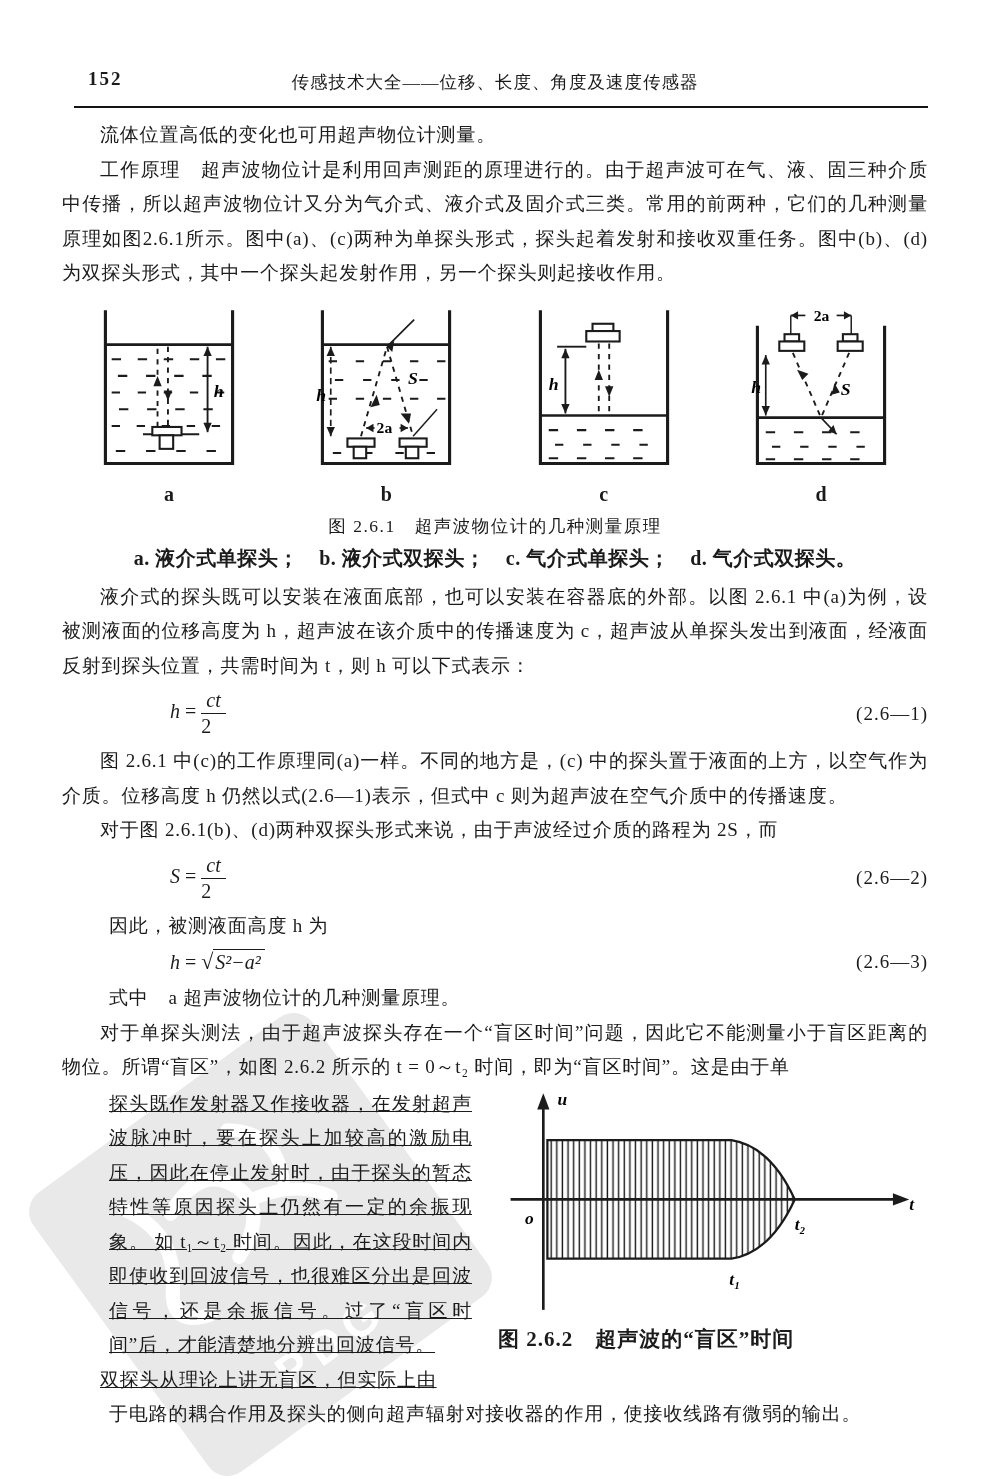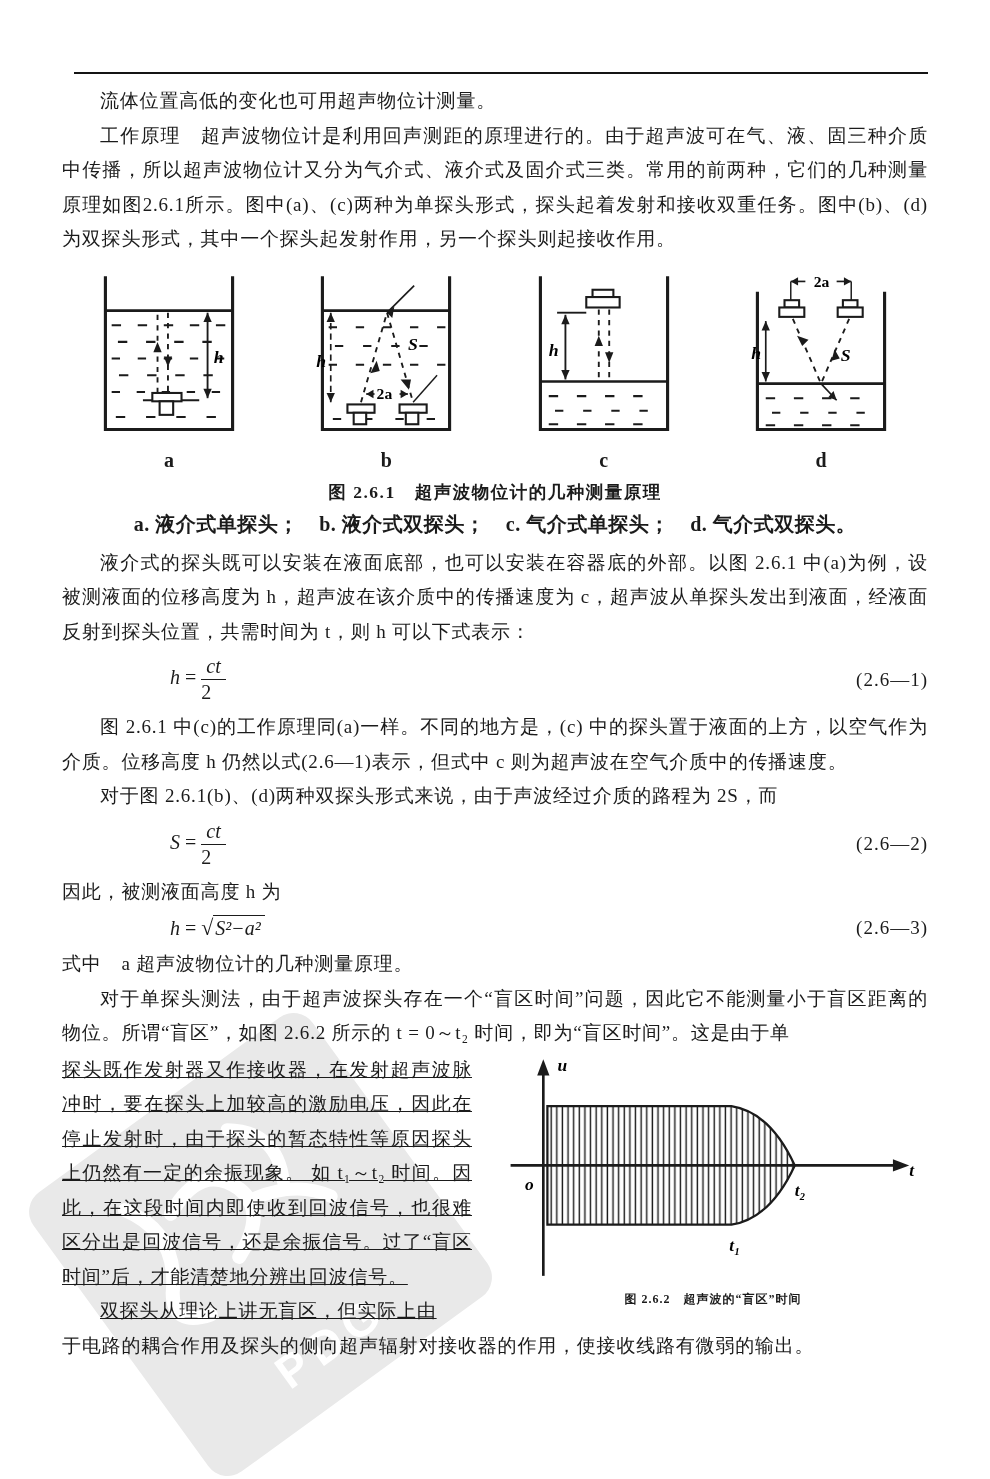--- a/index.html
+++ b/index.html
@@ -12,45 +12,45 @@
     color:#1b1b1b;
   }
   .content{position:relative;z-index:1;padding:64px 62px 0 62px;}
   
   .hdr{position:relative;height:34px;}
   .pagenum{position:absolute;left:26px;top:4px;font-size:19px;letter-spacing:2px;font-weight:bold;}
   .booktitle{text-align:center;font-size:17.5px;letter-spacing:1px;padding-top:6px;}
   .rule{border:none;border-top:2.2px solid #141414;margin:8px 0 10px 12px;}
   
   .para{font-size:19px;line-height:34.5px;letter-spacing:0.8px;text-align:justify;text-indent:2em;margin:0;}
-  .para.noindent{text-indent:0;}
+  .para.noindent{text-indent:0;margin-left:47px;}
   .boldlabel{font-weight:normal;}
   
   .fig1{margin:14px 28px 4px 28px;}
   .fig1-row{display:flex;justify-content:space-between;align-items:flex-end;}
   .fig1-cell{text-align:center;}
   .fig1-letter{font-size:20px;font-weight:bold;margin-top:2px;font-family:"Liberation Serif",serif;}
-  .figcap{text-align:center;font-size:17.5px;font-weight:bold;letter-spacing:1.5px;margin-top:8px;}
+  .figcap{text-align:center;font-size:17.5px;font-weight:normal;letter-spacing:1.5px;margin-top:8px;}
   .figsub{text-align:center;font-size:20px;font-weight:bold;letter-spacing:0.5px;margin-top:7px;margin-bottom:8px;}
   svg text{font-family:"Liberation Serif","DejaVu Serif",serif;}
   .svglab{font-size:17px;font-style:italic;font-weight:bold;}
   
   .eqrow{display:flex;justify-content:space-between;align-items:center;padding-left:108px;margin:6px 0;}
   .eq{font-size:20px;font-style:italic;}
   .eqtag{font-size:19px;font-style:normal;letter-spacing:1px;}
   .frac{display:inline-block;vertical-align:middle;text-align:left;line-height:1.15;}
   .frac .num{display:block;border-bottom:1.8px solid #1b1b1b;padding:0 5px 1px 5px;}
   .frac .den{display:block;padding-top:1px;font-style:normal;}
   .radical{font-style:normal;font-size:22px;}
   .radicand{border-top:1.8px solid #1b1b1b;padding:1px 4px 0 2px;}
   
   .cols{display:flex;margin-top:2px;}
   .col-left{width:448px;text-decoration:underline;}
   .col-right{flex:1;padding-left:26px;}
-  .fig2cap{text-align:center;font-size:12px;font-weight:bold;letter-spacing:1px;margin-top:4px;}
+  .fig2cap{text-align:left;font-size:21px;font-weight:bold;letter-spacing:1px;margin-top:4px;}
   
   .stamp{
     position:absolute;z-index:0;
     left:88px;top:1072px;width:345px;height:345px;
     background:#e9e9e9;border-radius:24px;
     transform:rotate(-36deg);
     display:flex;flex-direction:column;justify-content:flex-end;align-items:center;
   }
   .stamp-pdg{color:#ffffff;font-size:46px;font-weight:bold;letter-spacing:8px;margin-bottom:26px;
     font-family:"Liberation Sans",sans-serif;}
@@ -63,20 +63,24 @@
   <div class="stamp">
     <svg width="300" height="230" viewBox="0 0 300 230">
       <path d="M60,30 q30,50 -10,95 q-20,28 18,40 M95,60 q55,-25 70,20 q10,35 -40,55" fill="none" stroke="#ffffff" stroke-width="14" stroke-linecap="round"></path>
       <path d="M190,25 q40,30 15,75 M165,95 q50,10 70,45" fill="none" stroke="#ffffff" stroke-width="13" stroke-linecap="round"></path>
     </svg>
     <div class="stamp-pdg">PDG</div>
   </div>
 
   <div class="content">
 
+    <div class="hdr">
+      <span class="pagenum">152</span>
+      <div class="booktitle">传感技术大全——位移、长度、角度及速度传感器</div>
+    </div>
     <hr class="rule">
 
     <p class="para">流体位置高低的变化也可用超声物位计测量。</p>
     <p class="para"><span class="boldlabel">工作原理</span><span>　超声波物位计是利用回声测距的原理进行的。由于超声波可在气、液、固三种介质中传播，所以超声波物位计又分为气介式、液介式及固介式三类。常用的前两种，它们的几种测量原理如图2.6.1所示。图中(a)、(c)两种为单探头形式，探头起着发射和接收双重任务。图中(b)、(d)为双探头形式，其中一个探头起发射作用，另一个探头则起接收作用。</span></p>
 
     <div class="fig1">
       <div class="fig1-row">
 
         <div class="fig1-cell">
           <svg width="158" height="172" viewBox="0 0 150 165">

